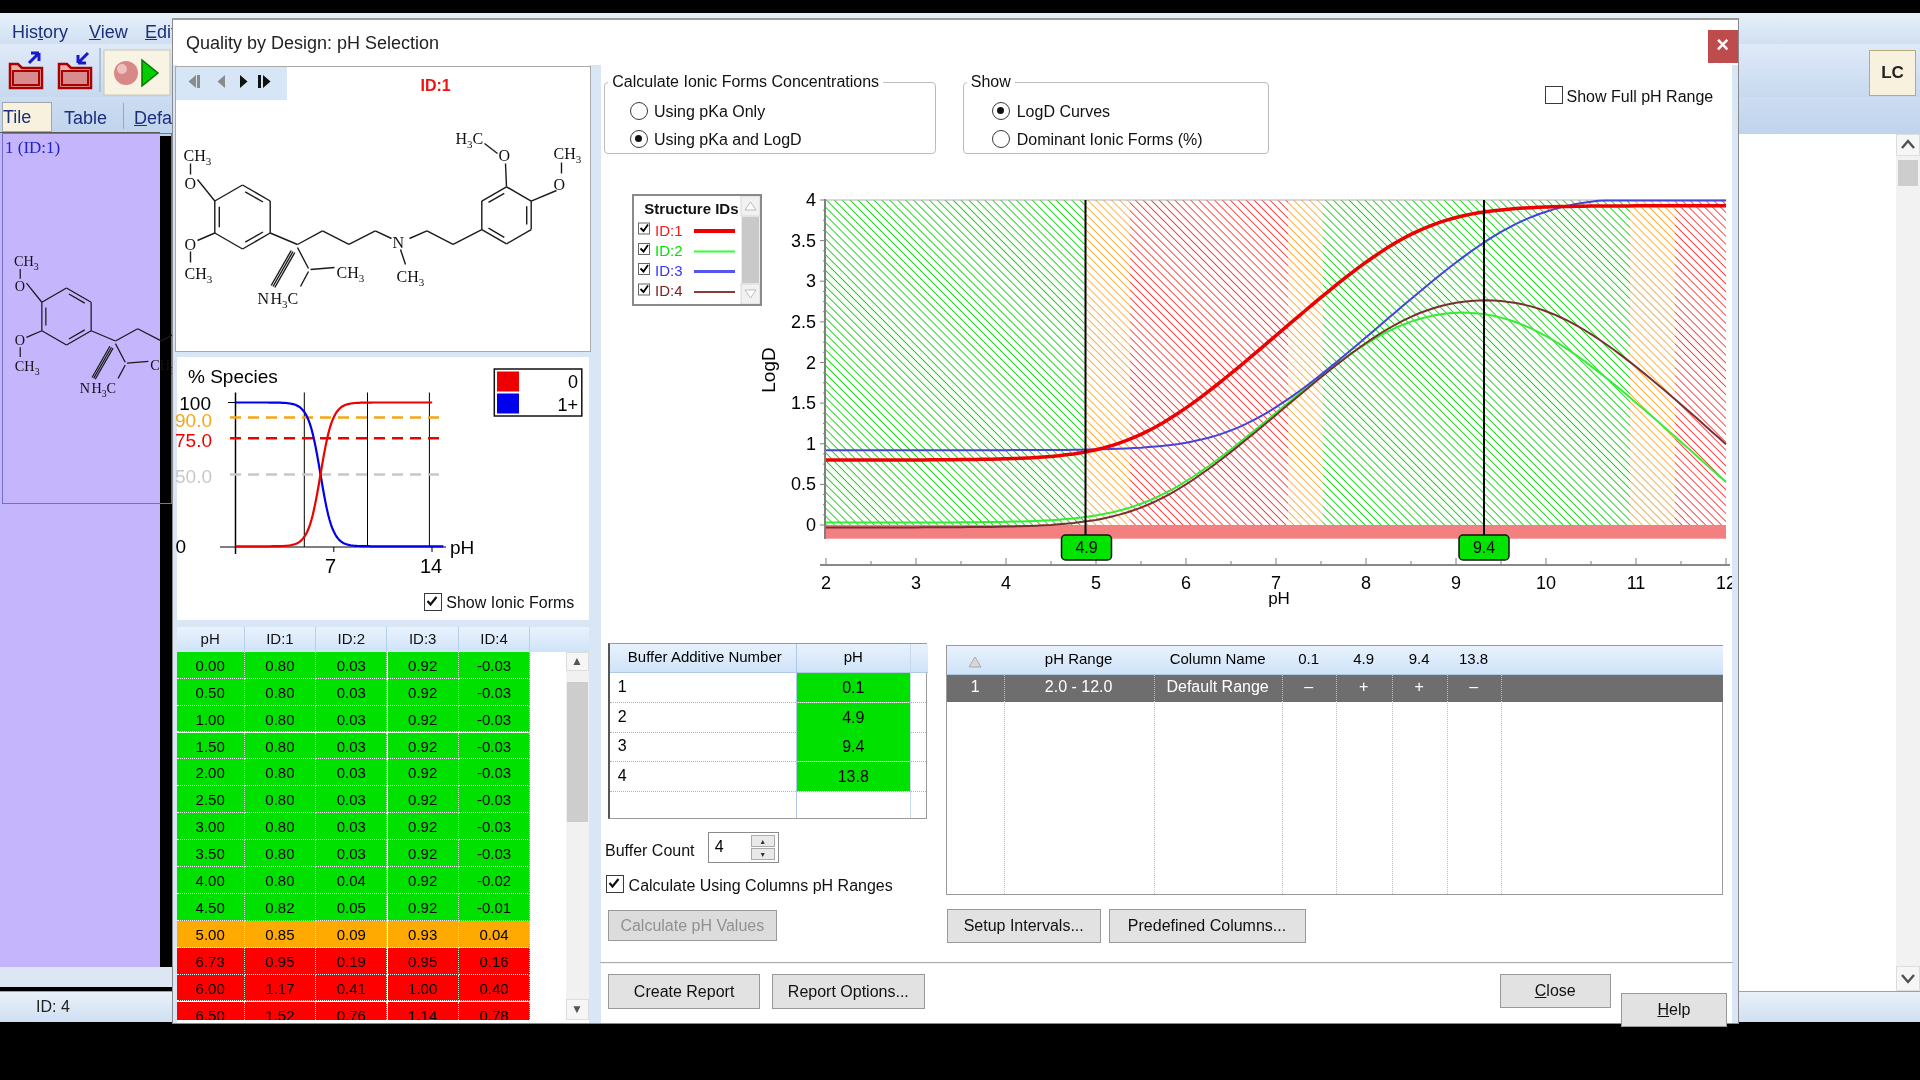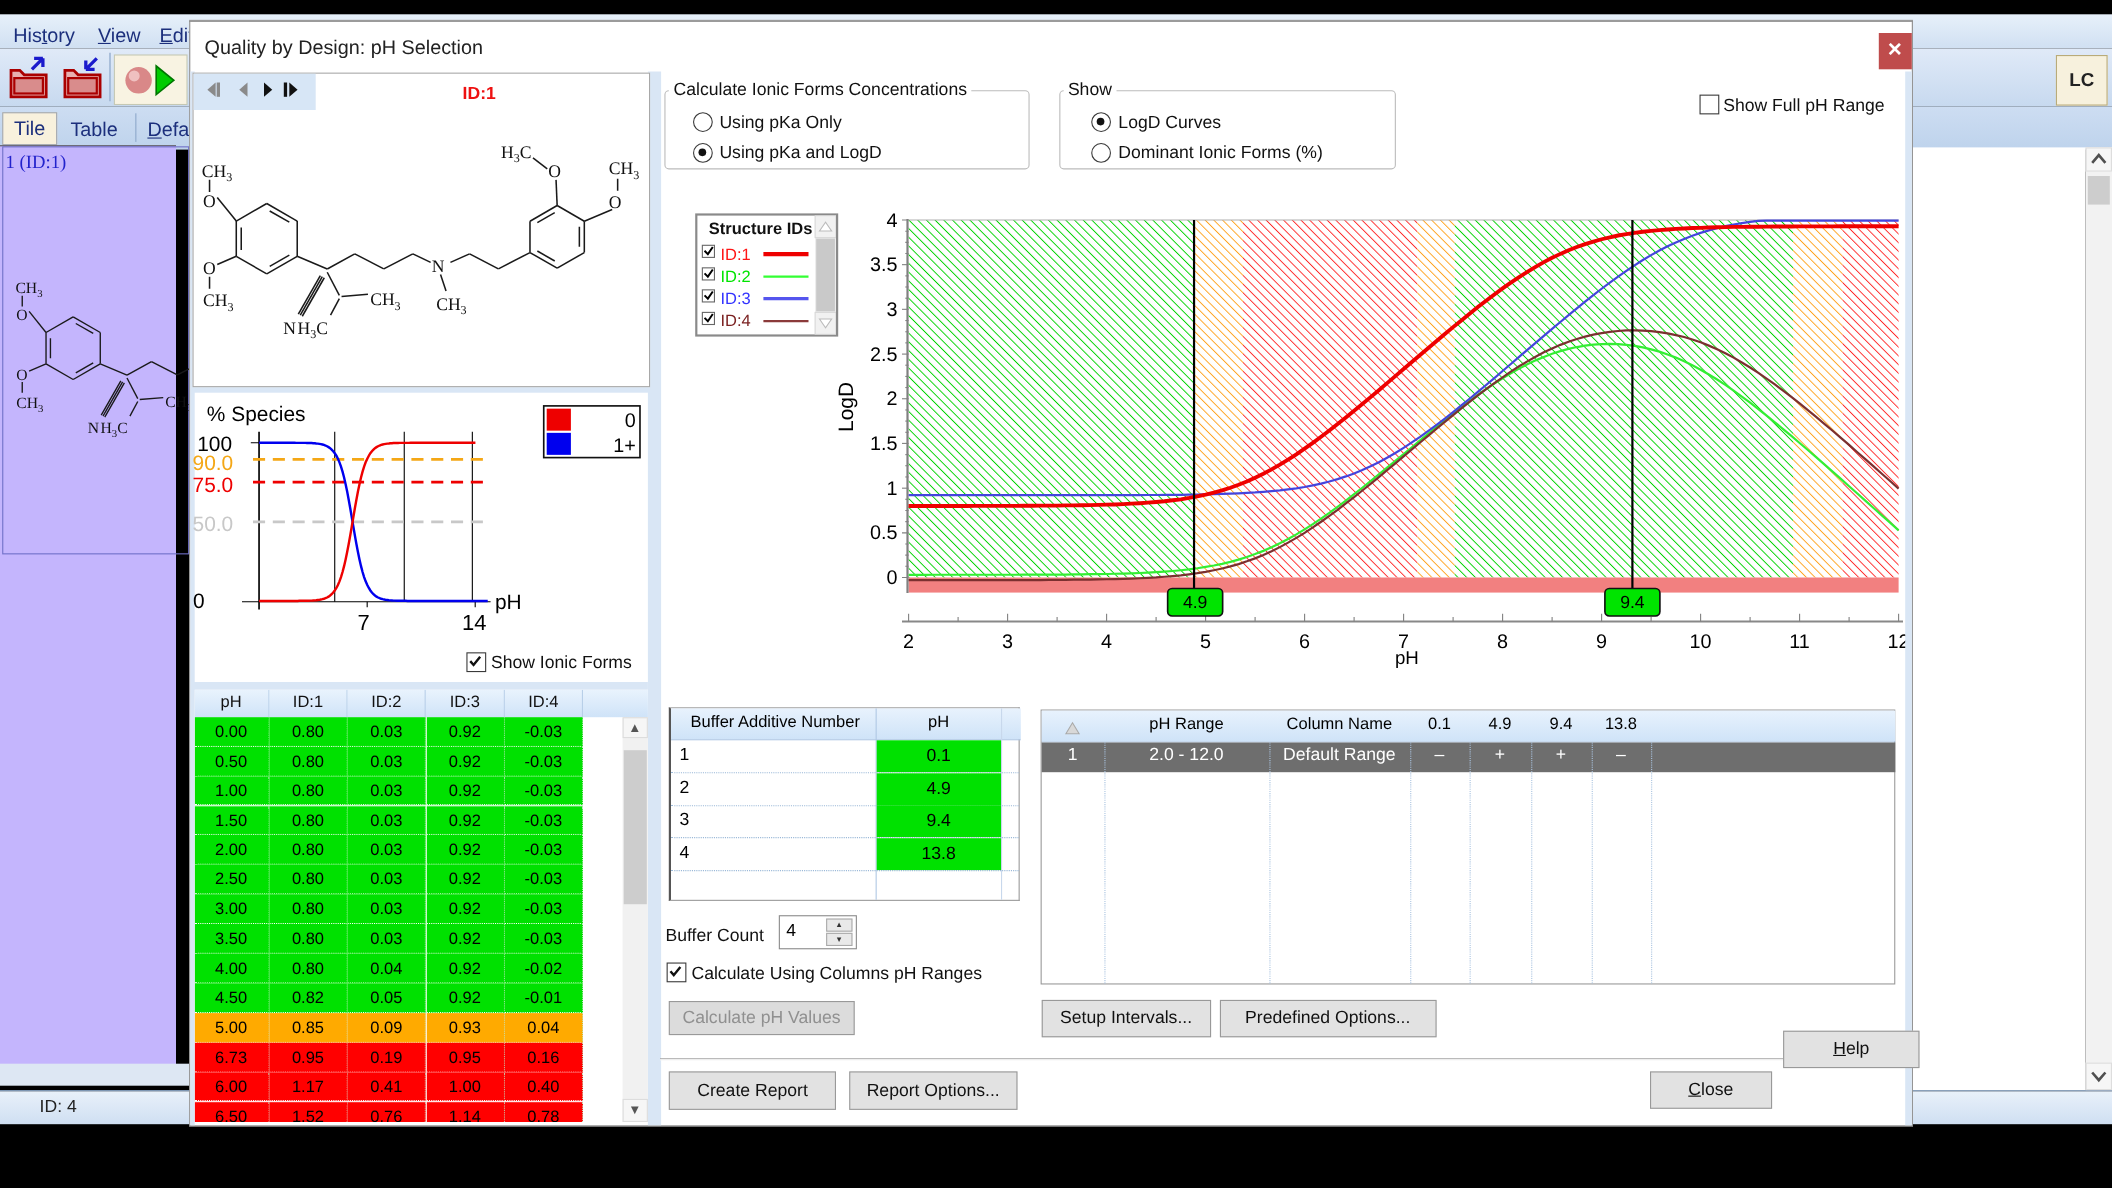--- a/index.html
+++ b/index.html
@@ -2,21 +2,21 @@
 <html><head><meta charset="utf-8">
 <style>
 *{margin:0;padding:0;box-sizing:border-box}
 html,body{width:1920px;height:1080px;overflow:hidden;background:#000;font-family:"Liberation Sans",sans-serif}
 .abs{position:absolute}
 u{text-decoration:underline}
 #menubar{left:0;top:13px;width:1920px;height:31px;background:linear-gradient(#e7f0fa,#d0e0f2)}
 .menuitem{position:absolute;top:9px;color:#1c2f7c;font-size:18px}
 #toolbar{left:0;top:44px;width:1920px;height:53px;background:linear-gradient(#e0eaf8,#c7d9ef)}
 #tabrow{left:0;top:97px;width:1920px;height:39px;background:linear-gradient(#cdddf2,#bed3ec)}
-#tiletab{position:absolute;left:2px;top:5px;width:50px;height:30px;background:#f8f1dd;border:1px solid #a0a6ae;color:#1c2f7c;font-size:18px;text-align:center;line-height:28px}
+#tiletab{position:absolute;left:2px;top:5px;width:50px;height:30px;background:#f8f1dd;border:1px solid #a0a6ae;color:#1c2f7c;font-size:18px;text-align:left;line-height:28px}
 .navtab{position:absolute;color:#1c2f7c;font-size:18px;top:11px}
 #leftpanel{left:0;top:132px;width:160px;height:854px;background:#c4b5fd;border-top:1px solid #5a5a5a}
 #statusbar{left:0;top:991px;width:1920px;height:31px;background:linear-gradient(#e9f1fa,#cfdff2);border-top:1px solid #8ba7c7}
 #bottomtabs{left:0;top:1022px;width:1920px;height:43px;background:linear-gradient(#d8e5f4,#c2d5ec)}
 .btab{position:absolute;top:9px;color:#1c2f7c;font-size:21px;white-space:nowrap}
 #histtab{position:absolute;left:461px;top:2px;width:95px;height:41px;background:#f8f1dd;border:1px solid #9aa0a8;text-align:center;line-height:39px;color:#1c2f7c;font-size:21px}
 #blackbottom{left:0;top:1065px;width:1920px;height:15px;background:#000}
 #rwhite{left:1738px;top:134px;width:158px;height:857px;background:#fff}
 #rscroll{left:1896px;top:134px;width:24px;height:857px;background:#f2f2f2}
 #lcbtn{left:1869px;top:50px;width:47px;height:46px;background:#f7f1dd;border:1px solid #b9ab79;color:#222;font-size:17px;font-weight:bold;text-align:center;line-height:44px}
@@ -547,20 +547,20 @@
         <svg width="14" height="14" viewBox="0 0 14 14" style="position:absolute;left:0px;top:0px">
           <path d="M2.5 7 L5.5 10.5 L11.5 3" stroke="#111" stroke-width="2.2" fill="none"></path>
         </svg>
       </div>
     <span class="rlabel" style="left:455.6px;top:856.5px">Calculate Using Columns pH Ranges</span>
     <div class="btn" style="left:434.8px;top:889.6px;width:169px;height:31.5px;line-height:29px;color:#909090;background:#dcdcdc">Calculate pH Values</div>
     <div id="phrange"><div style="position:absolute;left:0;top:0;width:776px;height:29px;background:linear-gradient(#e8f2fd,#cfe3f8);border-bottom:1px solid #b0c8e4"></div><div style="position:absolute;left:0px;top:4px;width:57px;font-size:15px;text-align:center"></div><div style="position:absolute;left:57px;top:4px;width:150px;font-size:15px;text-align:center">pH Range</div><div style="position:absolute;left:207px;top:4px;width:128px;font-size:15px;text-align:center">Column Name</div><div style="position:absolute;left:335px;top:4px;width:54px;font-size:15px;text-align:center">0.1</div><div style="position:absolute;left:389px;top:4px;width:56px;font-size:15px;text-align:center">4.9</div><div style="position:absolute;left:445px;top:4px;width:55px;font-size:15px;text-align:center">9.4</div><div style="position:absolute;left:500px;top:4px;width:54px;font-size:15px;text-align:center">13.8</div><div style="position:absolute;left:554px;top:4px;width:222px;font-size:15px;text-align:center"></div><path><svg style="position:absolute;left:18px;top:8px" width="20" height="16">
             <path d="M4 13 L10 3 L16 13 Z" fill="#d8d8d8" stroke="#aaa"></path>
           </svg><div style="position:absolute;left:0;top:29px;width:776px;height:27px;background:#6e6e6e"></div><div style="position:absolute;left:0px;top:32px;width:57px;font-size:16px;color:#fff;text-align:center">1</div><div style="position:absolute;left:57px;top:32px;width:150px;font-size:16px;color:#fff;text-align:center">2.0 - 12.0</div><div style="position:absolute;left:207px;top:32px;width:128px;font-size:16px;color:#fff;text-align:center">Default Range</div><div style="position:absolute;left:335px;top:32px;width:54px;font-size:16px;color:#fff;text-align:center">–</div><div style="position:absolute;left:389px;top:32px;width:56px;font-size:16px;color:#fff;text-align:center">+</div><div style="position:absolute;left:445px;top:32px;width:55px;font-size:16px;color:#fff;text-align:center">+</div><div style="position:absolute;left:500px;top:32px;width:54px;font-size:16px;color:#fff;text-align:center">–</div><div style="position:absolute;left:57px;top:29px;width:1px;height:219px;border-left:1px dotted #aac4e0"></div><div style="position:absolute;left:207px;top:29px;width:1px;height:219px;border-left:1px dotted #aac4e0"></div><div style="position:absolute;left:335px;top:29px;width:1px;height:219px;border-left:1px dotted #aac4e0"></div><div style="position:absolute;left:389px;top:29px;width:1px;height:219px;border-left:1px dotted #aac4e0"></div><div style="position:absolute;left:445px;top:29px;width:1px;height:219px;border-left:1px dotted #aac4e0"></div><div style="position:absolute;left:500px;top:29px;width:1px;height:219px;border-left:1px dotted #aac4e0"></div><div style="position:absolute;left:554px;top:29px;width:1px;height:219px;border-left:1px dotted #aac4e0"></div></path></div>
     <div class="btn" style="left:773.7px;top:888.5px;width:154px;height:34.5px;line-height:32px">Setup Intervals...</div>
-    <div class="btn" style="left:935.5px;top:888.5px;width:197px;height:34.5px;line-height:32px">Predefined Options...</div>
+    <div class="btn" style="left:935.5px;top:888.5px;width:197px;height:34.5px;line-height:32px">Predefined Columns...</div>
     <div style="position:absolute;left:427px;top:942px;width:1133px;height:2px;border-top:1px solid #aaa;border-bottom:1px solid #f2f2f2"></div>
     <div class="btn" style="left:434.8px;top:954.4px;width:152.6px;height:35px;line-height:33px">Create Report</div>
     <div class="btn" style="left:598.5px;top:954.4px;width:153.7px;height:35px;line-height:33px">Report Options...</div>
     <div class="btn" style="left:1327px;top:954.1px;width:110.5px;height:34px;line-height:32px"><u>C</u>lose</div>
-    <div class="btn" style="left:1448px;top:917px;width:124px;height:34px;line-height:32px"><u>H</u>elp</div>
+    <div class="btn" style="left:1448px;top:973px;width:106px;height:34px;line-height:32px"><u>H</u>elp</div>
   </div>
 </div>
 
 </body></html>

